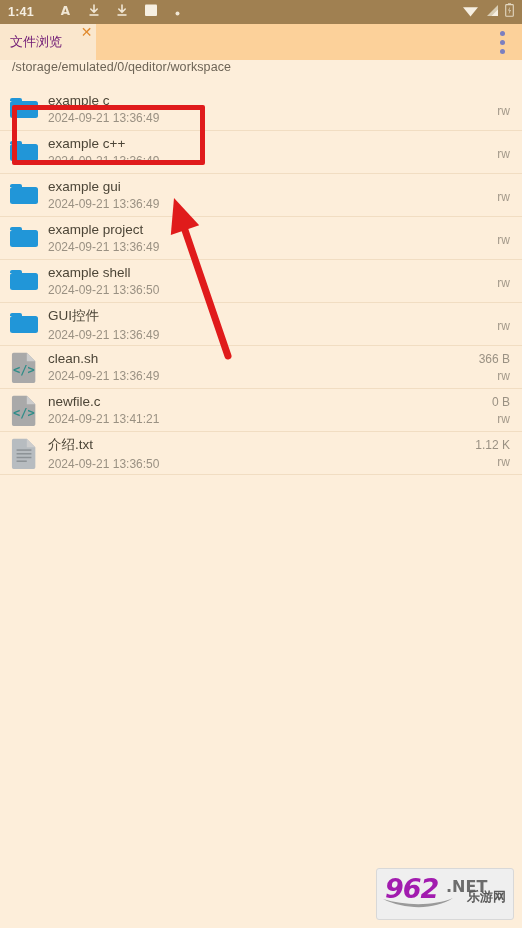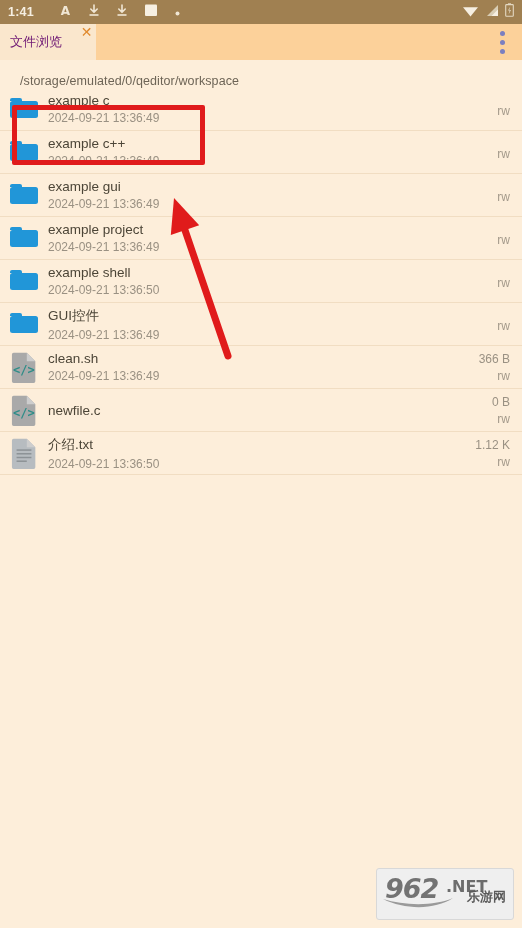--- a/index.html
+++ b/index.html
@@ -92,22 +92,22 @@
     width: 5px;
     height: 5px;
     border-radius: 50%;
     background: #7b7fc0;
   }
 
   
   .path-bar {
     height: 28px;
     display: flex;
-    align-items: flex-end;
-    padding: 0 20px;
+    align-items: flex-start;
+    padding: 0 12px;
     box-sizing: border-box;
     background: #fdeeda;
   }
   .path-text {
     font-size: 12.5px;
     color: #6d6456;
     letter-spacing: 0.1px;
   }
 
   
@@ -197,21 +197,21 @@
     border-radius: 3px;
     overflow: hidden;
   }
   .wm-962 {
     position: absolute;
     left: 8px;
     top: 4px;
     font-size: 27px;
     font-weight: bold;
     font-style: italic;
-    color: #737373;
+    color: #a21caf;
     font-family: "DejaVu Sans", sans-serif;
     letter-spacing: -1px;
   }
   .wm-net {
     position: absolute;
     left: 69px;
     top: 8px;
     font-size: 16px;
     font-weight: bold;
     color: #6c6c6c;
@@ -429,20 +429,21 @@
     <div class="file-row">
       <div class="row-icon">
         <svg width="26" height="31" viewBox="0 0 28 33">
           <path d="M1 2.5 a1.8 1.8 0 0 1 1.8-1.8 h14.2 l9.2 9.2 v21.4 a1.8 1.8 0 0 1 -1.8 1.8 h-21.6 a1.8 1.8 0 0 1 -1.8 -1.8 z" fill="#a9a9a9"></path>
           <path d="M17 0.7 l9.2 9.2 h-9.2 z" fill="#cdcdcd"></path>
           <text x="14" y="23" font-size="13" font-family="DejaVu Sans Mono, monospace" font-weight="bold" fill="#2f8d88" text-anchor="middle">&lt;/&gt;</text>
         </svg>
       </div>
       <div class="row-main">
         <div class="row-name">newfile.c</div>
+        <div class="row-date">2024-09-21 13:41:21</div>
       </div>
       <div class="row-meta">
         <div class="row-size">0 B</div>
         <div class="row-perm">rw</div>
       </div>
     </div>
     <div class="file-row">
       <div class="row-icon">
         <svg width="26" height="31" viewBox="0 0 28 33">
           <path d="M1 2.5 a1.8 1.8 0 0 1 1.8-1.8 h14.2 l9.2 9.2 v21.4 a1.8 1.8 0 0 1 -1.8 1.8 h-21.6 a1.8 1.8 0 0 1 -1.8 -1.8 z" fill="#b7bcc0"></path>

